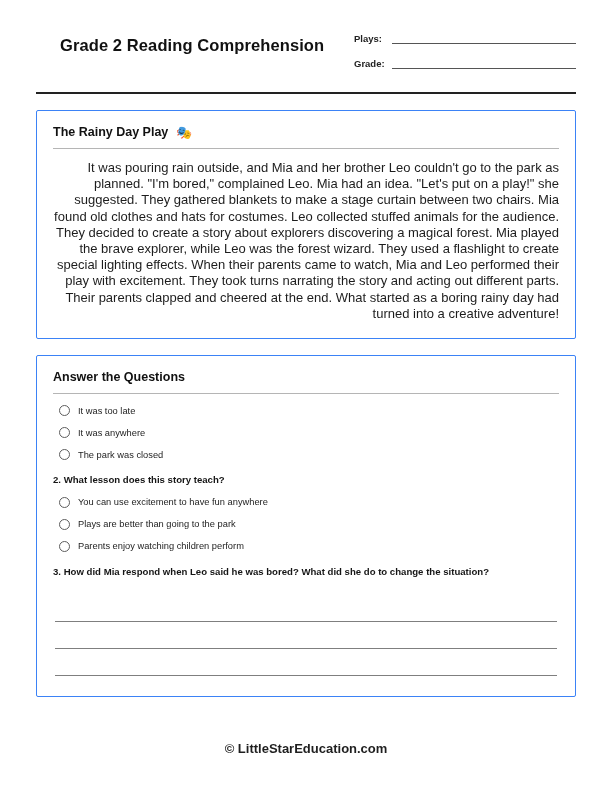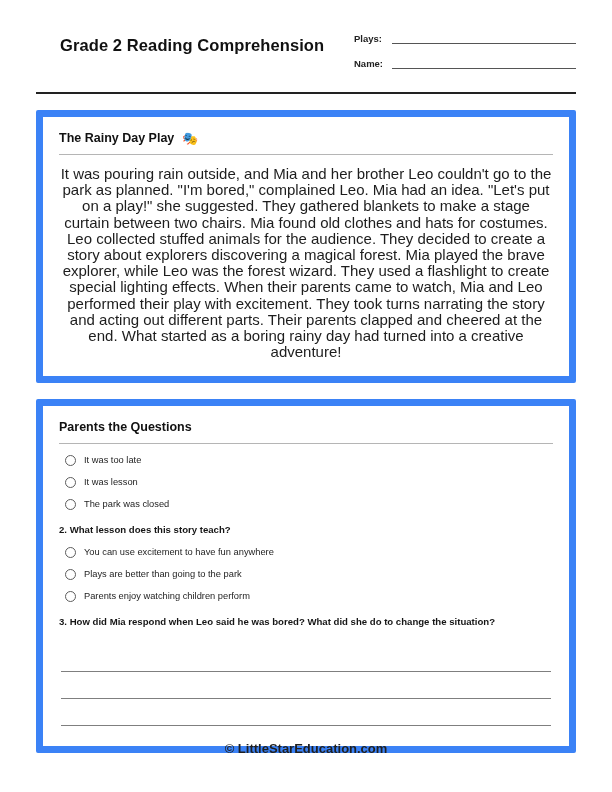--- a/index.html
+++ b/index.html
@@ -59,21 +59,21 @@
     border-bottom: 1px solid #555555;
     height: 11px;
   }
   .header-rule {
     border-bottom: 2px solid #222222;
     margin: 0 0 16px 0;
   }
 
   
   .panel {
-    border: 7px solid #3b82f6;
+    border: 1px solid #3b82f6;
     border-radius: 2px;
     box-sizing: border-box;
     padding: 14px 16px 16px 16px;
     margin-bottom: 16px;
     background: #ffffff;
   }
   .panel-heading-row {
     display: flex;
     align-items: center;
     gap: 8px;
@@ -85,41 +85,41 @@
   }
   .emoji-icon {
     font-size: 13px;
     line-height: 1;
   }
   .panel-rule {
     border-bottom: 1px solid #b5b5b5;
     margin: 9px 0 11px 0;
   }
   .passage {
-    font-size: 15px;
+    font-size: 13px;
     line-height: 16.2px;
     color: #1d1d1d;
-    text-align: center;
+    text-align: right;
   }
 
   
   .q-block {
     margin-bottom: 4px;
   }
   .q-text {
     font-size: 9.6px;
     font-weight: bold;
     color: #151515;
     margin: 13px 0 9px 0;
     line-height: 14.5px;
   }
   .q-text.first { margin-top: 4px; }
   .choice {
     display: flex;
-    align-items: flex-start;
+    align-items: center;
     gap: 8px;
     margin: 0 0 11px 6px;
   }
   .radio {
     width: 9px;
     height: 9px;
     border: 1px solid #5d5d5d;
     border-radius: 50%;
     flex: 0 0 9px;
     background: #ffffff;
@@ -155,50 +155,50 @@
 <div class="page">
 
   <div class="header">
     <div class="worksheet-title">Grade 2 Reading Comprehension</div>
     <div class="name-date">
       <div class="nd-row">
         <div class="nd-label">Plays:</div>
         <div class="nd-line"></div>
       </div>
       <div class="nd-row">
-        <div class="nd-label">Name:</div>
+        <div class="nd-label">Grade:</div>
         <div class="nd-line"></div>
       </div>
     </div>
   </div>
   <div class="header-rule"></div>
 
   <div class="panel">
     <div class="panel-heading-row">
       <div class="panel-heading">The Rainy Day Play</div>
       <div class="emoji-icon">🎭</div>
     </div>
     <div class="panel-rule"></div>
     <div class="passage">It was pouring rain outside, and Mia and her brother Leo couldn't go to the park as planned. "I'm bored," complained Leo. Mia had an idea. "Let's put on a play!" she suggested. They gathered blankets to make a stage curtain between two chairs. Mia found old clothes and hats for costumes. Leo collected stuffed animals for the audience. They decided to create a story about explorers discovering a magical forest. Mia played the brave explorer, while Leo was the forest wizard. They used a flashlight to create special lighting effects. When their parents came to watch, Mia and Leo performed their play with excitement. They took turns narrating the story and acting out different parts. Their parents clapped and cheered at the end. What started as a boring rainy day had turned into a creative adventure!</div>
   </div>
 
   <div class="panel">
     <div class="panel-heading-row">
-      <div class="panel-heading">Parents the Questions</div>
+      <div class="panel-heading">Answer the Questions</div>
     </div>
     <div class="panel-rule"></div>
 
     <div class="q-block">
       <div class="choice">
         <span class="radio"></span>
         <span class="choice-label">It was too late</span>
       </div>
       <div class="choice">
         <span class="radio"></span>
-        <span class="choice-label">It was lesson</span>
+        <span class="choice-label">It was anywhere</span>
       </div>
       <div class="choice">
         <span class="radio"></span>
         <span class="choice-label">The park was closed</span>
       </div>
     </div>
 
     <div class="q-block">
       <div class="q-text">2. What lesson does this story teach?</div>
       <div class="choice">

